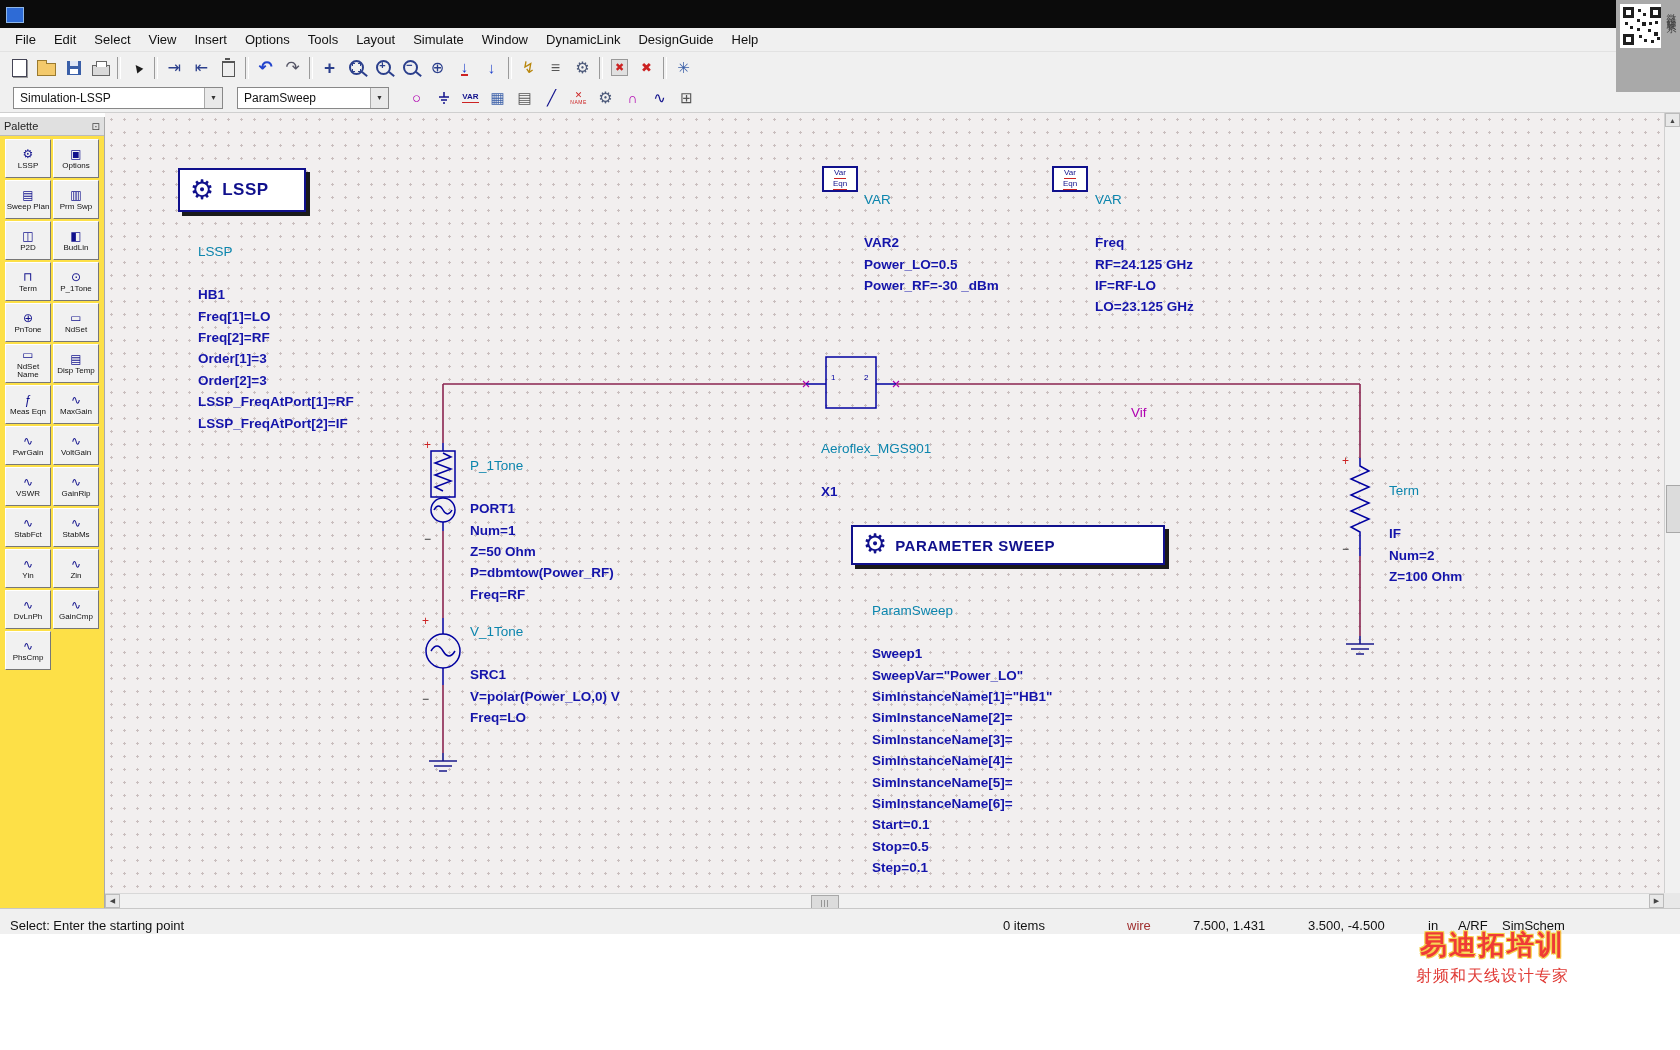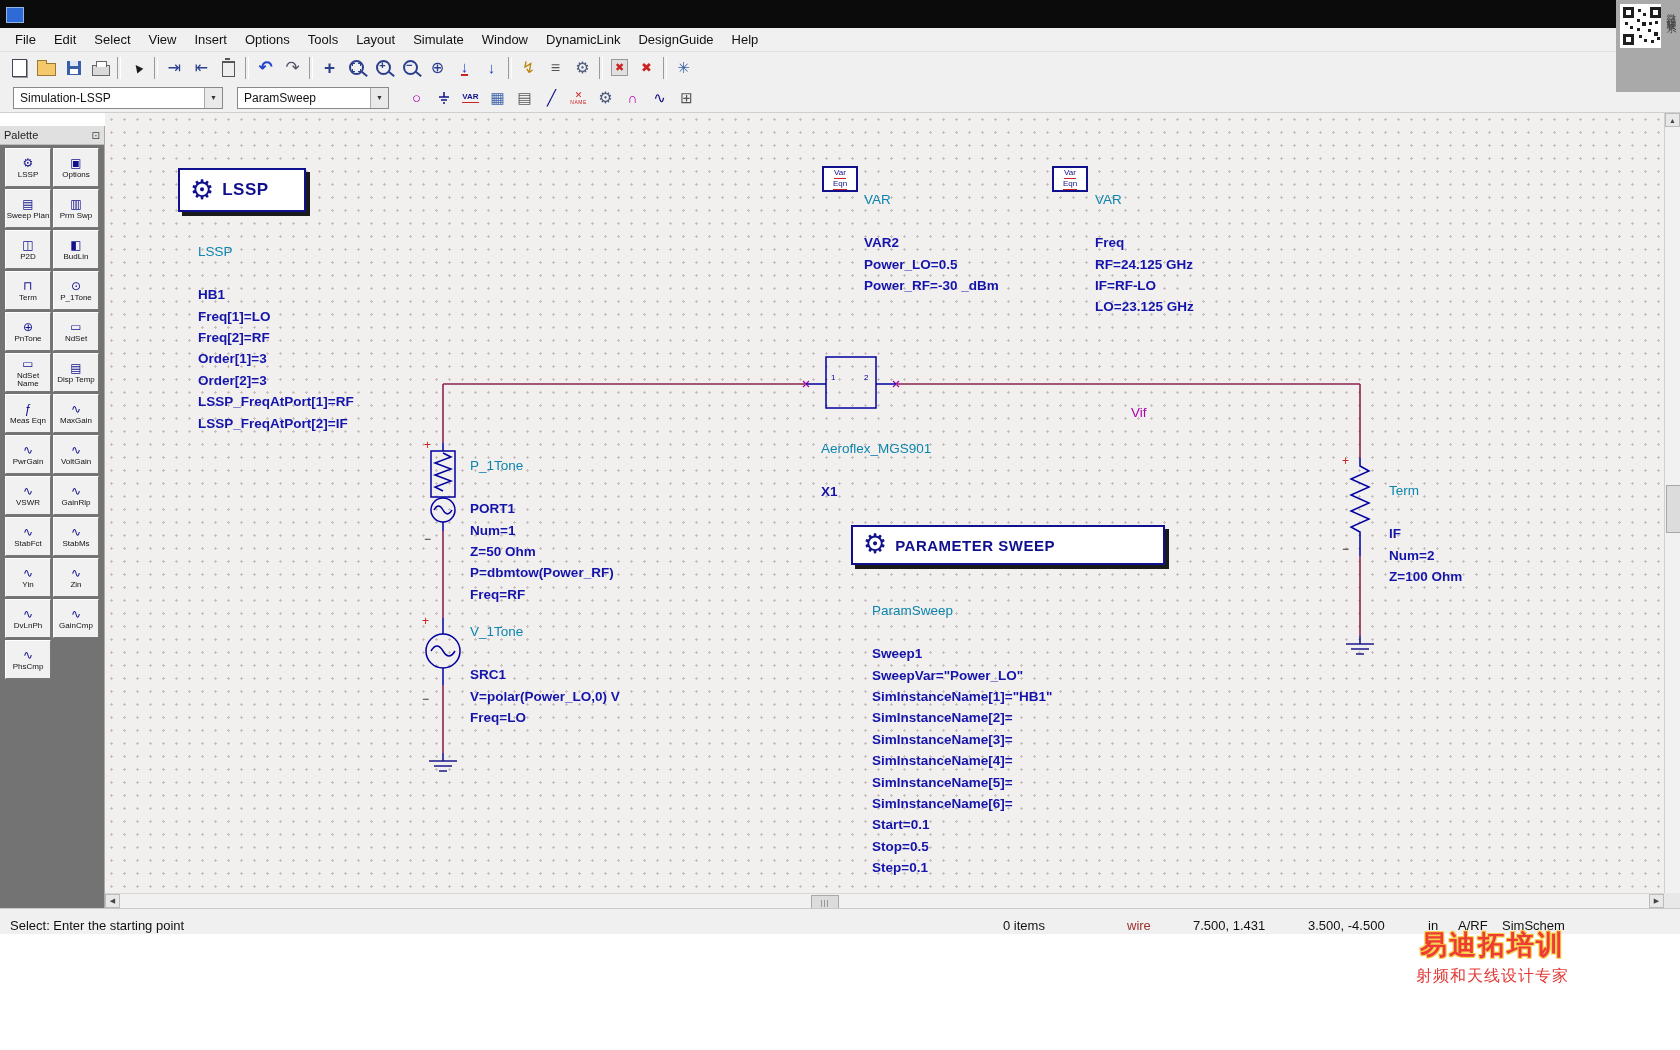--- a/index.html
+++ b/index.html
@@ -56,21 +56,21 @@
   .s-mag::after{content:"";position:absolute;width:7px;height:2px;background:#2b3f8c;right:-6px;bottom:-2px;transform:rotate(40deg);}
   .m-plus::before{content:"+";position:absolute;left:1px;top:-3px;font-size:11px;font-weight:bold;color:#2b3f8c;}
   .m-minus::before{content:"−";position:absolute;left:1px;top:-3px;font-size:11px;font-weight:bold;color:#2b3f8c;}
   .m-rect::before{content:"";position:absolute;left:1px;top:1px;right:1px;bottom:1px;border:1px dashed #2b3f8c;}
   
   .combo{height:22px;background:#fff;border:1px solid #888;display:flex;align-items:center;font-size:12px;color:#111;padding-left:6px;box-sizing:border-box;margin-right:14px;cursor:pointer;}
   .combo .arr{margin-left:auto;width:17px;height:100%;background:#e9e9e9;border-left:1px solid #aaa;display:flex;align-items:center;justify-content:center;}
   .combo .arr::before{content:"▼";font-size:7px;color:#333;}
 
   
-  #palette{position:absolute;left:0;top:126px;width:105px;height:795px;background:#737373;border-right:1px solid #aaa;box-sizing:border-box;}
+  #palette{position:absolute;left:0;top:117px;width:105px;height:795px;background:#fde047;border-right:1px solid #aaa;box-sizing:border-box;}
   .pal-head{height:18px;background:#e0e0e0;border-bottom:1px solid #bbb;display:flex;align-items:center;padding:0 4px;font-size:11px;color:#222;}
   .pal-dock{margin-left:auto;font-size:10px;color:#444;cursor:pointer;}
   .pal-dock::before{content:"⊡";}
   .pal-grid{display:grid;grid-template-columns:46px 46px;gap:2px;padding:3px;justify-content:center;}
   .pb{height:37px;background:#f1f1f1;border:1px solid;border-color:#ffffff #777 #777 #ffffff;display:flex;flex-direction:column;align-items:center;justify-content:center;cursor:pointer;overflow:hidden;}
   .pi{font-size:12px;color:#10108c;height:15px;line-height:15px;}
   .pl{font-size:8px;color:#111;line-height:8px;text-align:center;}
 
   
   #canvas{position:absolute;left:105px;top:113px;right:16px;height:780px;background:#f2efef;background-image:radial-gradient(circle,#c9bebe 1px,rgba(0,0,0,0) 1.2px);background-size:13px 13px;overflow:hidden;}

